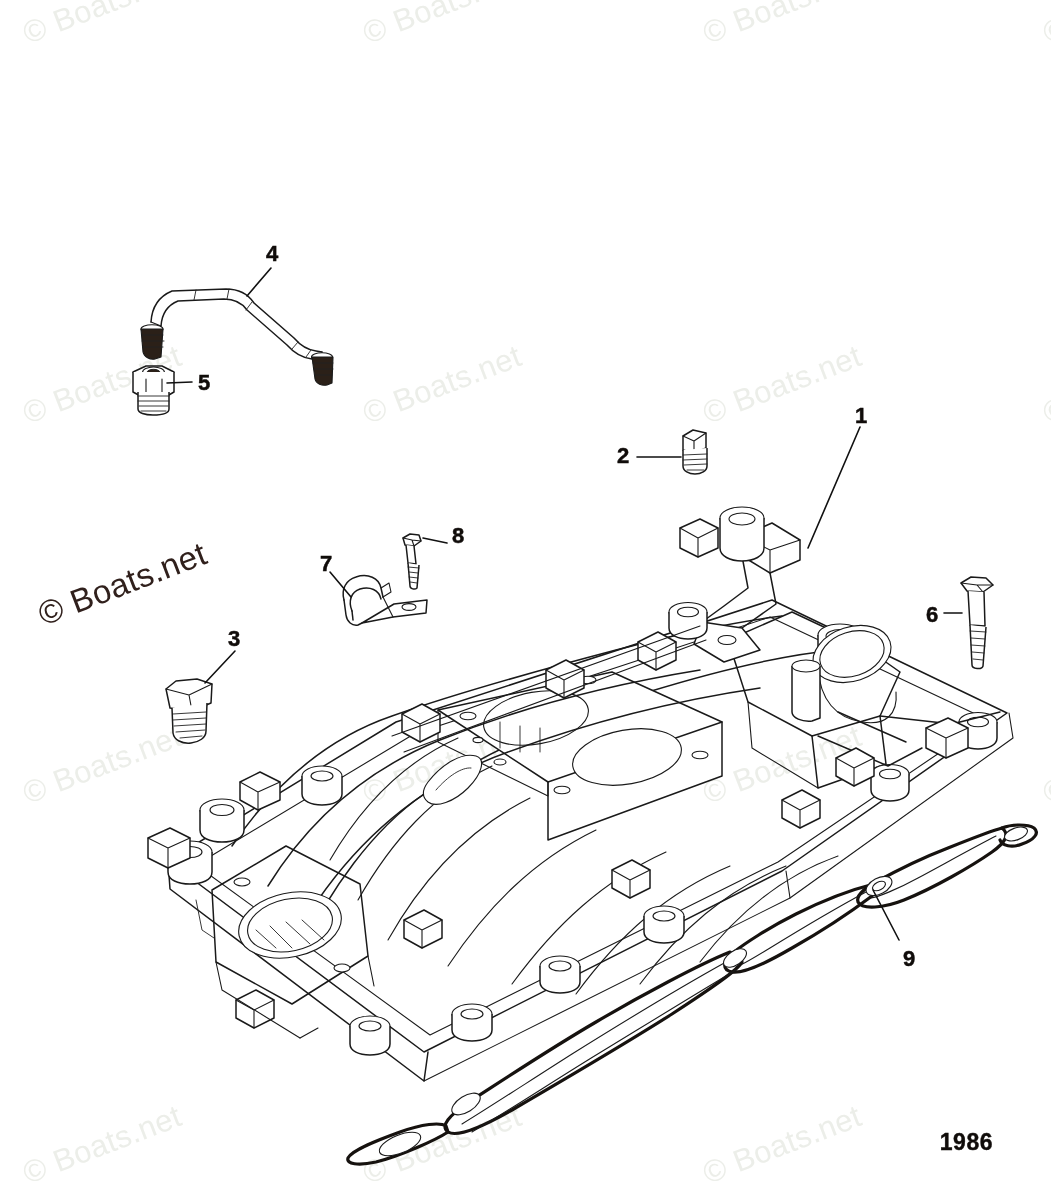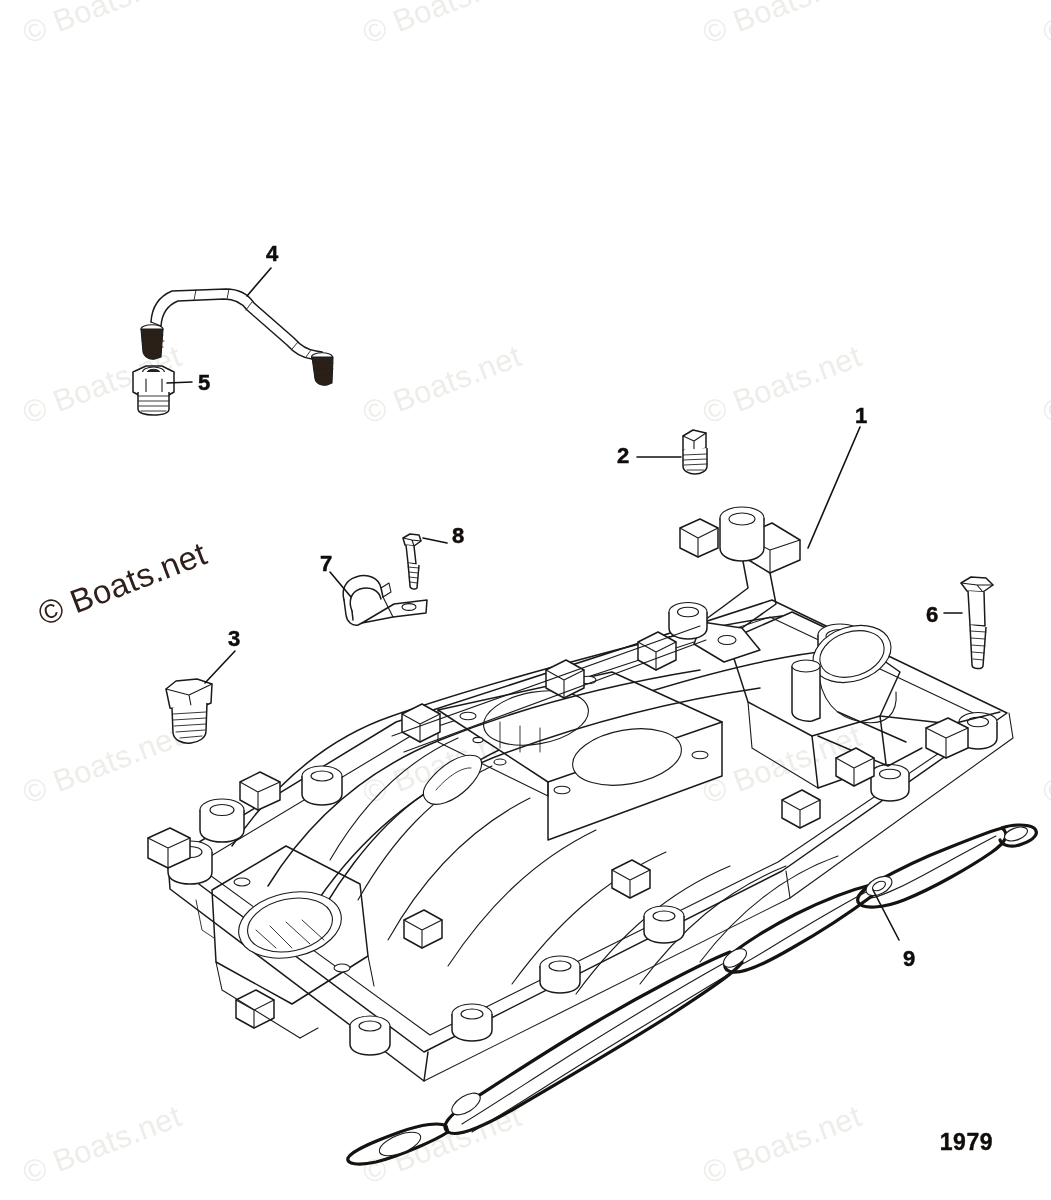--- a/index.html
+++ b/index.html
@@ -430,15 +430,15 @@
       <div class="callout" style="left: 266px; top: 243px;">4</div>
       <div class="callout" style="left: 198px; top: 372px;">5</div>
       <div class="callout" style="left: 926px; top: 604px;">6</div>
       <div class="callout" style="left: 320px; top: 553px;">7</div>
       <div class="callout" style="left: 452px; top: 525px;">8</div>
       <div class="callout" style="left: 903px; top: 948px;">9</div>
     </div>
 
   <div id="wm-dark" style="left: 33px; top: 598px; color: rgb(48, 32, 28); transform: rotate(-21deg);">© Boats.net</div>
 
-  <div id="figure-number">1979</div>
+  <div id="figure-number">1986</div>
 
 </div>
 
 </body></html>

